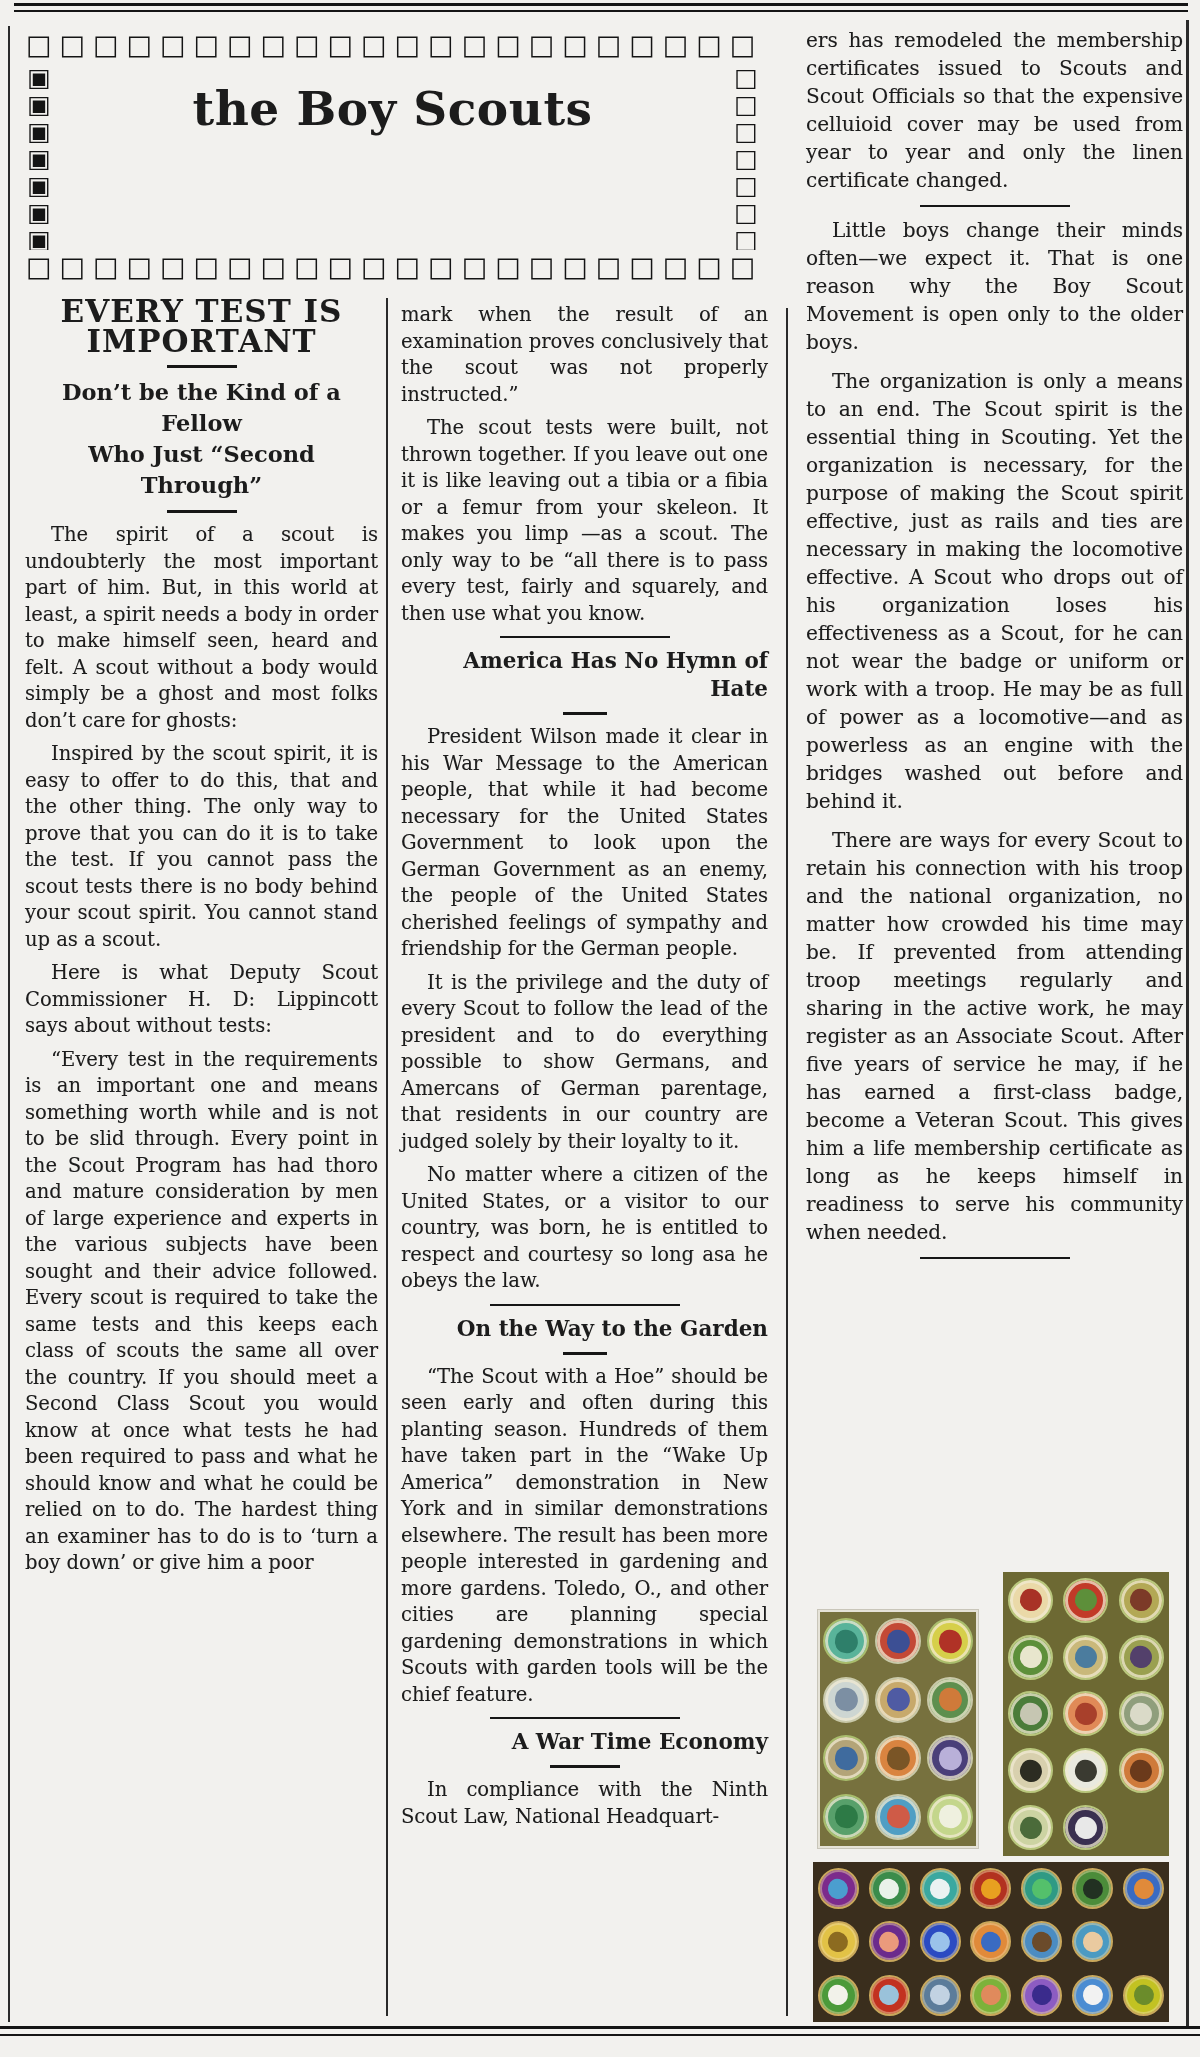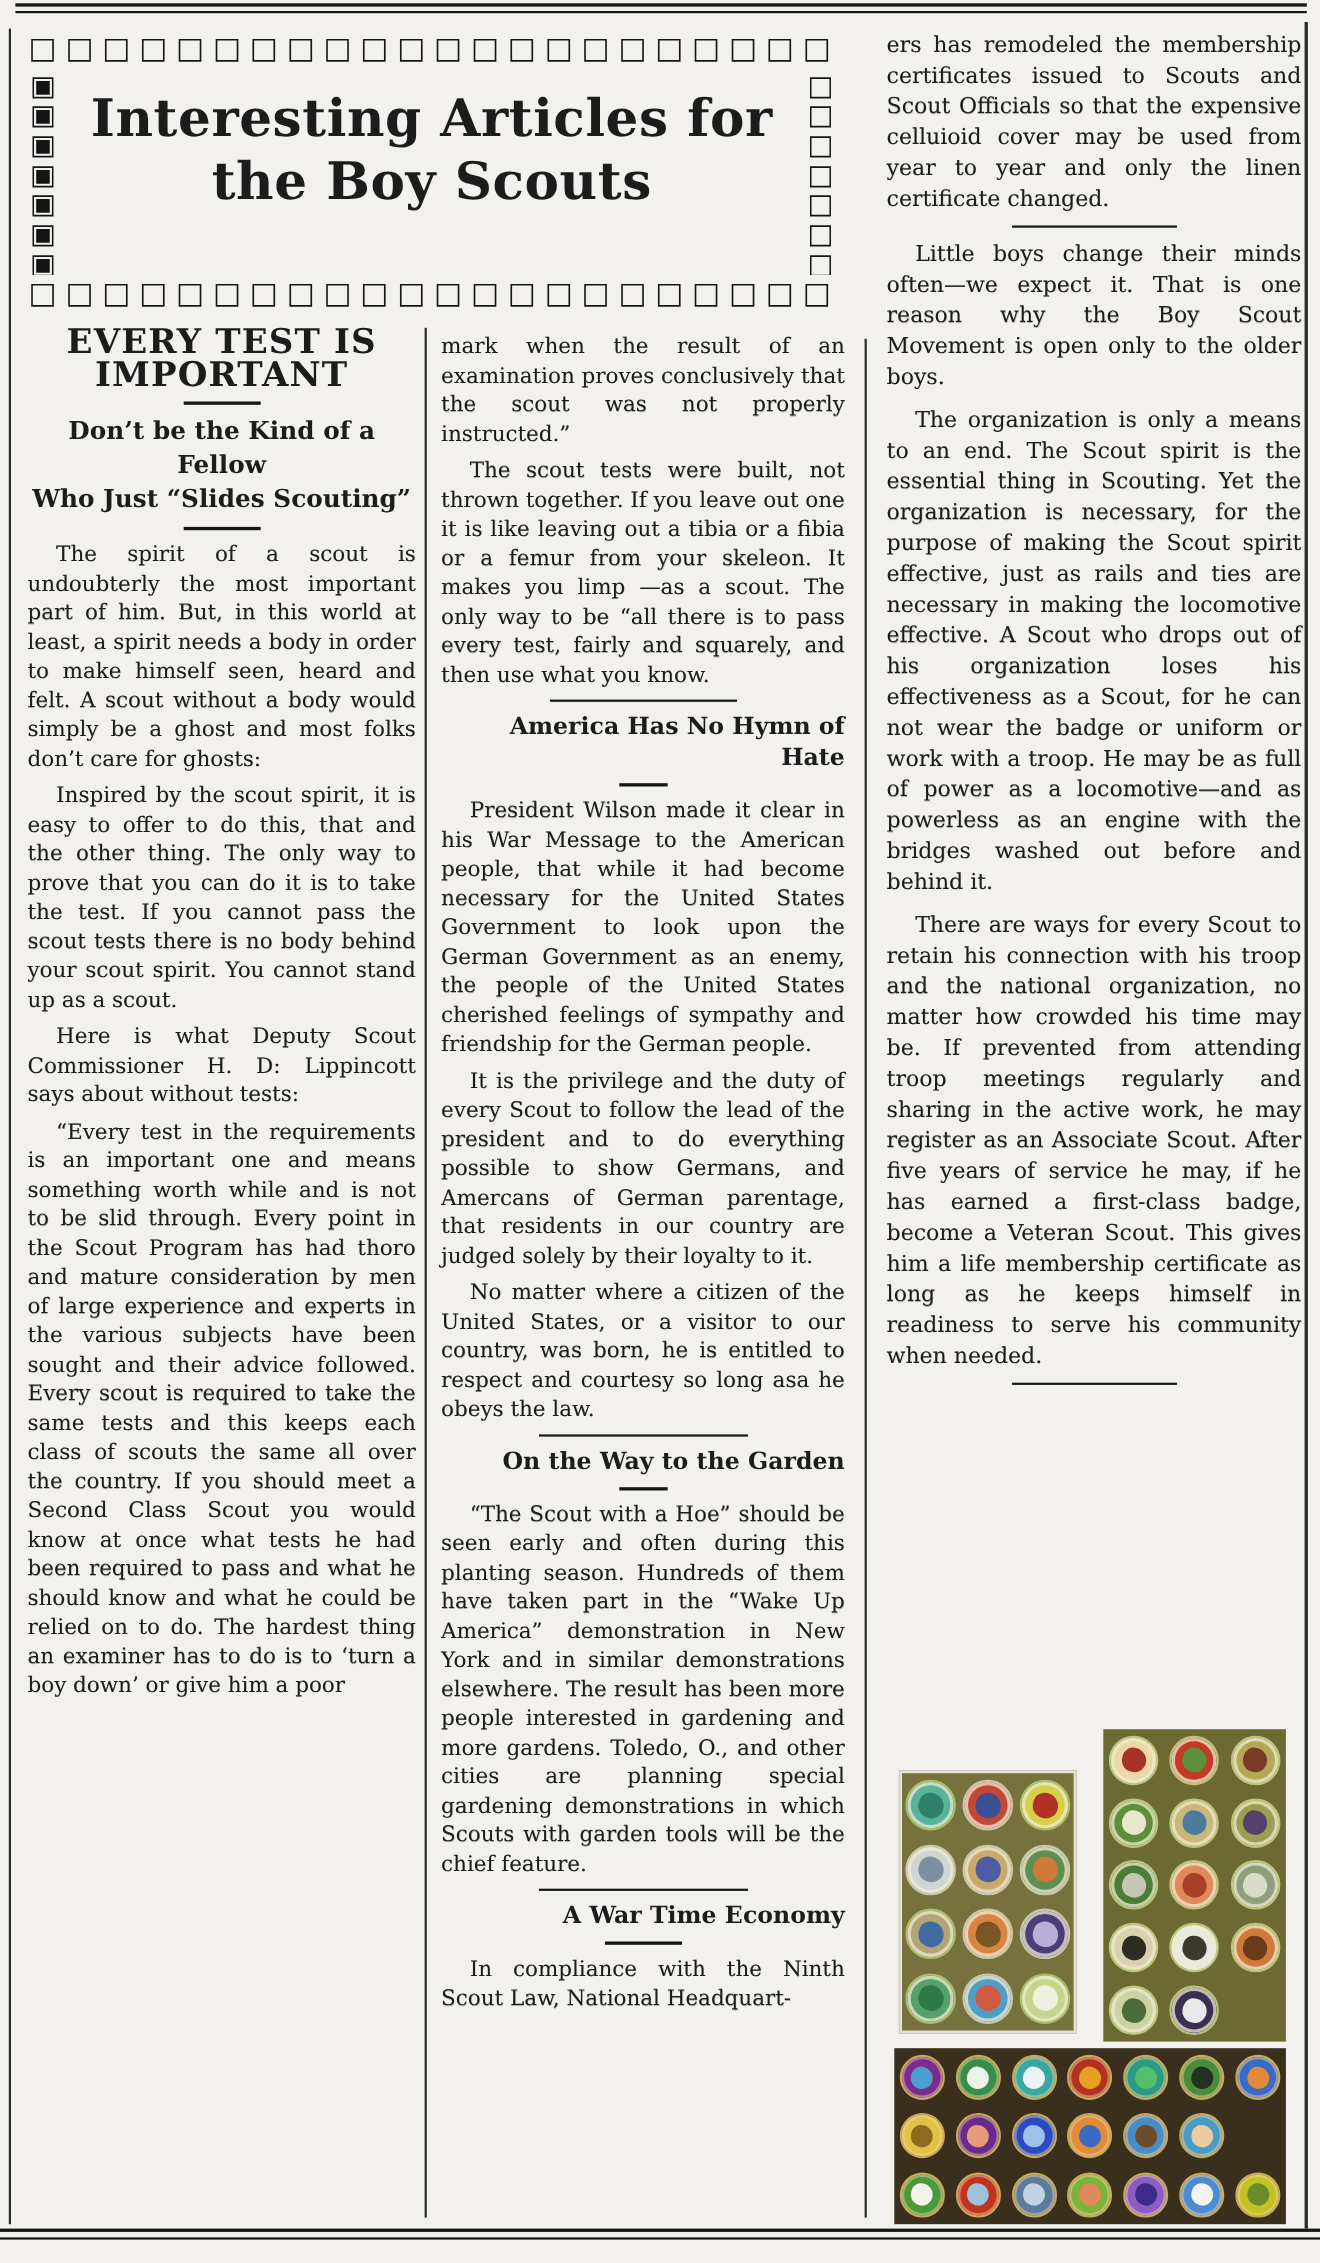--- a/index.html
+++ b/index.html
@@ -83,30 +83,29 @@
   <div class="vrule border-right"></div>
   <div class="vrule divider-1"></div>
   <div class="vrule divider-2"></div>
 
   <div class="titlebox">
     <div class="orn orn-top">□□□□□□□□□□□□□□□□□□□□□□□□</div>
     <div class="orn orn-bottom">□□□□□□□□□□□□□□□□□□□□□□□□</div>
     <div class="orn orn-side orn-left">▣▣▣▣▣▣▣</div>
     <div class="orn orn-side orn-right">□□□□□□□</div>
     <div class="title-lines">
-      <div class="title-line">Interesting Articles for</div>
       <div class="title-line">the Boy Scouts</div>
     </div>
   </div>
 
   <div class="col col-1">
     <div class="h-main">EVERY TEST IS IMPORTANT</div>
     <div class="dash dw70"></div>
     <div class="h-sub">Don’t be the Kind of a Fellow</div>
-    <div class="h-sub">Who Just “Slides Scouting”</div>
+    <div class="h-sub">Who Just “Second Through”</div>
     <div class="dash dw70"></div>
     <p>The spirit of a scout is undoubterly the most important part of him.  But, in this world at least, a spirit needs a body in order to make himself seen, heard and felt.  A scout without a body would simply be a ghost and most folks don’t care for ghosts:</p>
     <p>Inspired by the scout spirit, it is easy to offer to do this, that and the other thing.  The only way to prove that you can do it is to take the test.  If you cannot pass the scout tests there is no body behind your scout spirit. You cannot stand up as a scout.</p>
     <p>Here is what Deputy Scout Commissioner H. D: Lippincott says about without tests:</p>
     <p>“Every test in the requirements is an important one and means something worth while and is not to be slid through. Every point in the Scout Program has had thoro and mature consideration by men of large experience and experts in the various subjects have been sought and their advice followed.  Every scout is required to take the same tests and this keeps each class of scouts the same all over the country.  If you should meet a Second Class Scout you would know at once what tests he had been required to pass and what he should know and what he could be relied on to do.  The hardest thing an examiner has to do is to ‘turn a boy down’ or give him a poor</p>
   </div>
 
   <div class="col col-2">
     <p class="noindent">mark when the result of an examination proves conclusively that the scout was not properly instructed.”</p>
     <p>The scout tests were built, not thrown together.  If you leave out one it is like leaving out a tibia or a fibia or a femur from your skeleon.  It makes you limp —as a scout.  The only way to be “all there  is to pass every test, fairly and squarely, and then use what you know.</p>

